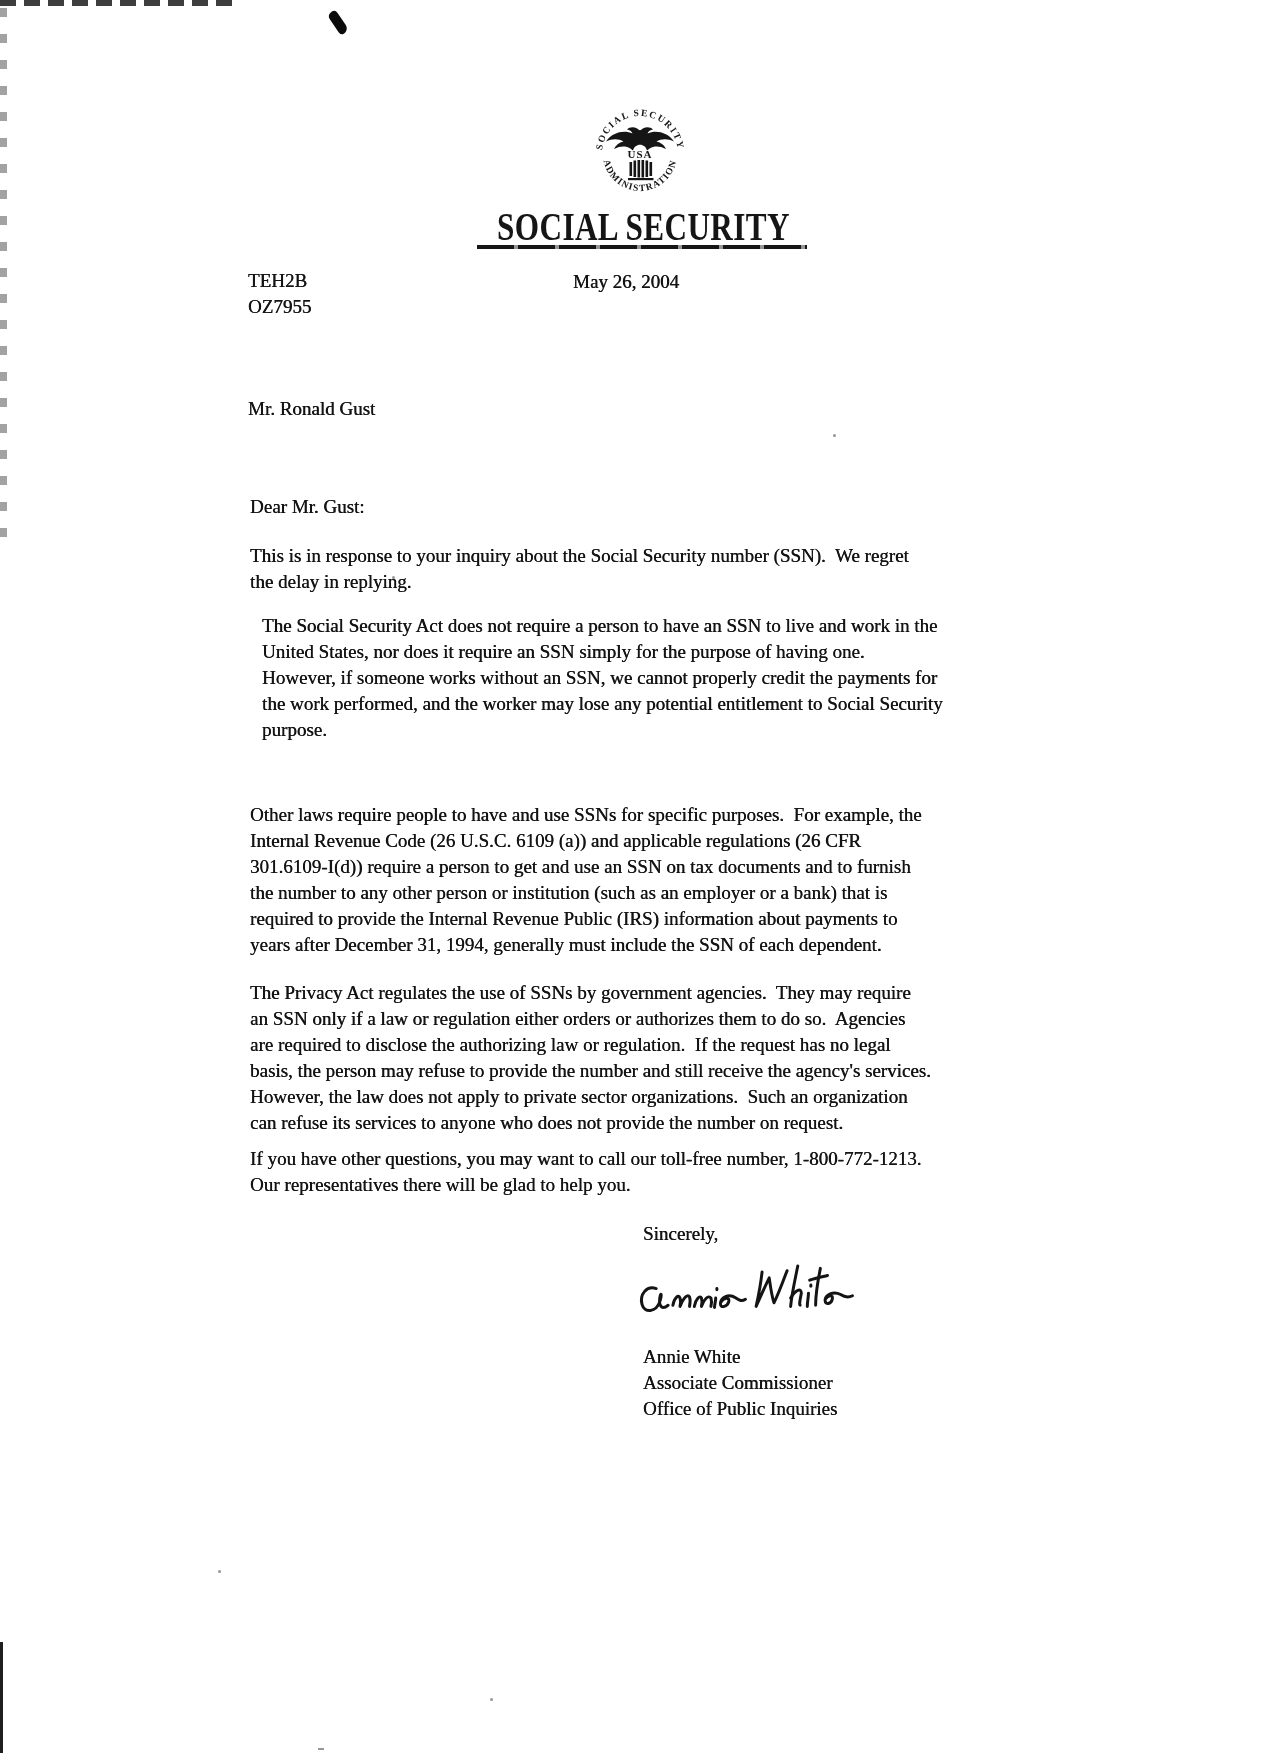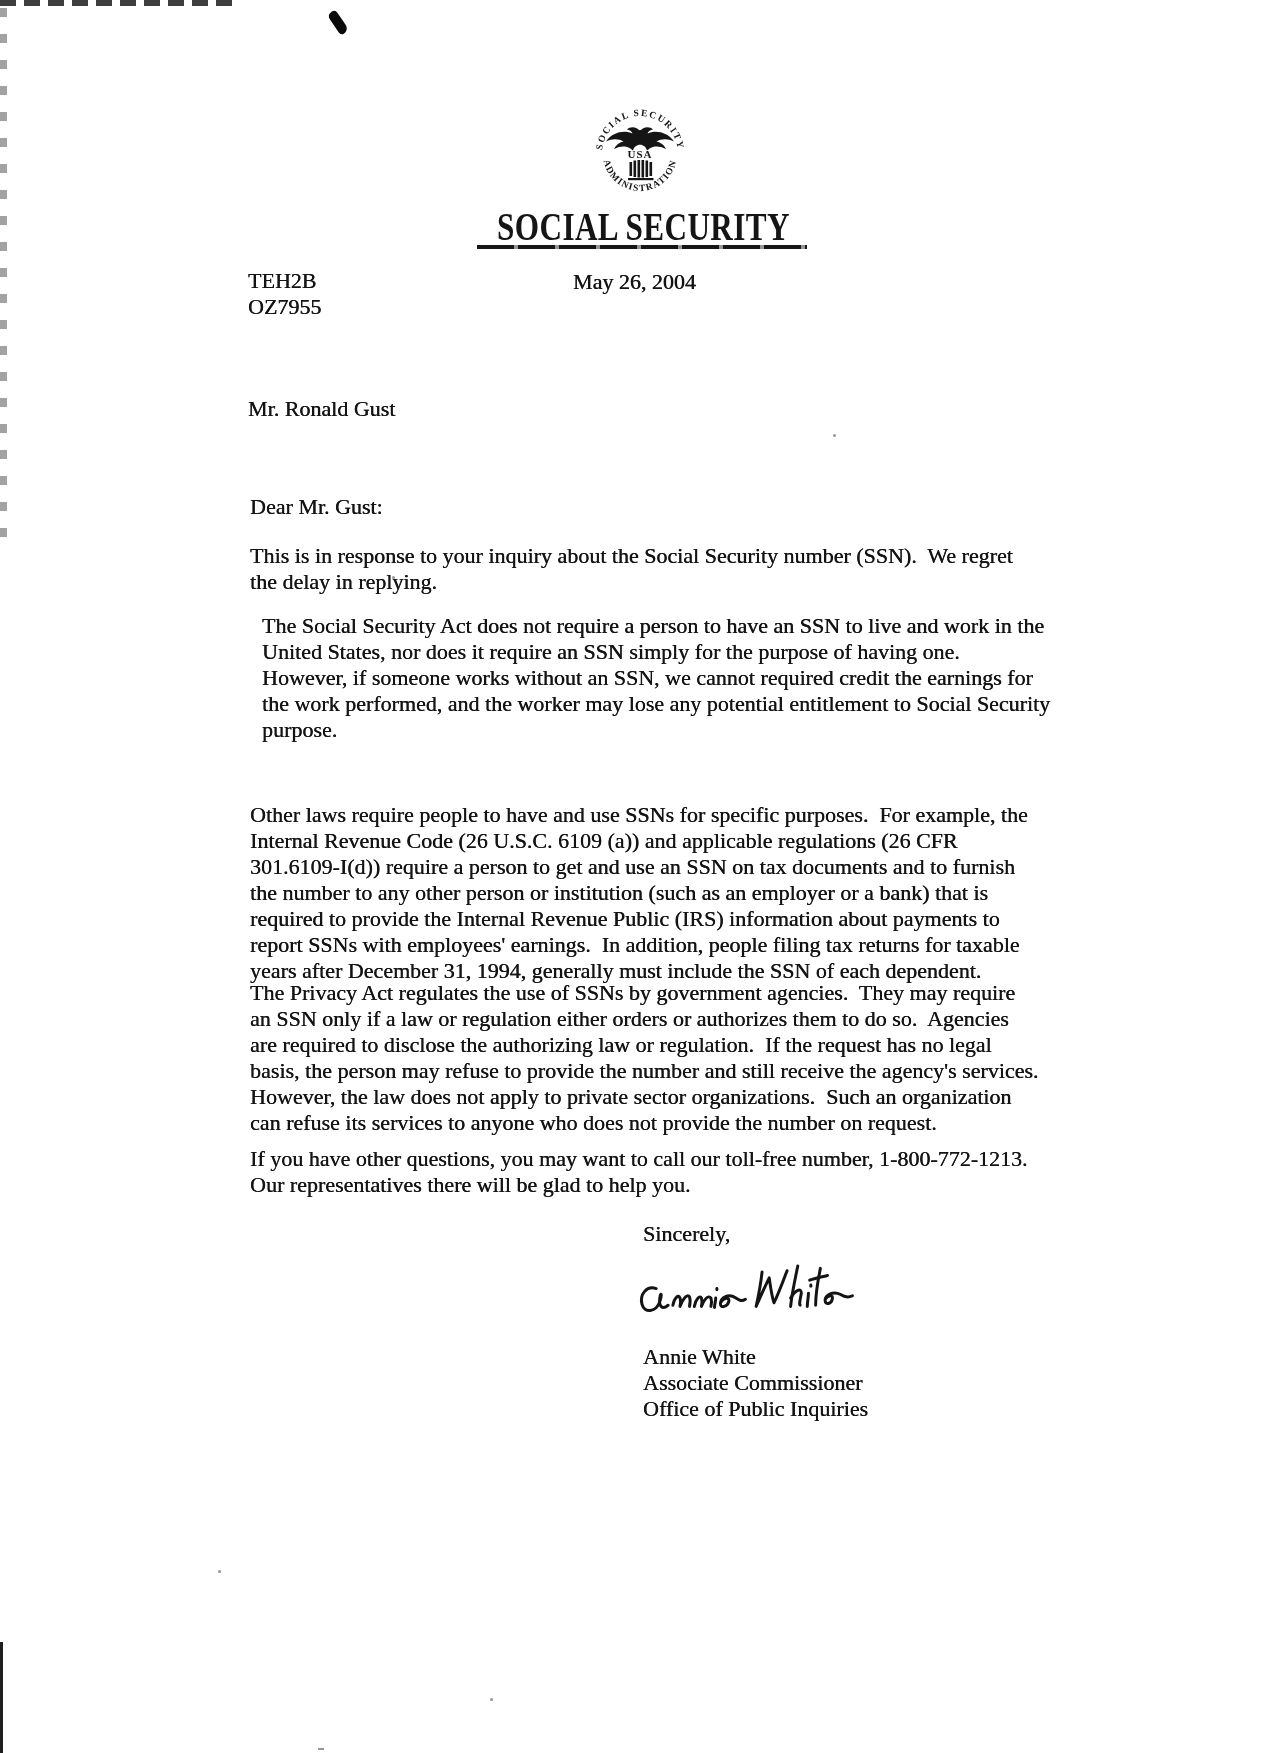--- a/index.html
+++ b/index.html
@@ -36,21 +36,21 @@
     position:absolute; left:6px; top:203px; width:1275px; text-align:center;
     font-weight:bold; font-size:40px; letter-spacing:.5px; color:#151515;
     transform:scaleX(.78);
     white-space:nowrap;
   }
   .masthead-underline {
     position:absolute; left:477px; top:245px; width:330px; height:4px;
     background:repeating-linear-gradient(90deg,#161616 0 37px, rgba(22,22,22,.45) 37px 41px);
   }
   
-  .txt { position:absolute; font-size:22px; line-height:26px; text-shadow:.35px 0 0 currentColor; }
+  .txt { position:absolute; font-size:19px; line-height:26px; text-shadow:.35px 0 0 currentColor; }
   .line { white-space:pre; }
   .refs { left:248px; top:268px; }
   .dateline { left:573px; top:269px; }
   .recipient { left:248px; top:396px; }
   .salutation { left:250px; top:494px; }
   .para-1 { left:250px; top:543px; }
   .para-2 { left:250px; top:613px;margin-left:12px; }
   .para-3 { left:250px; top:762px;margin-top:40px; }
   .para-4 { left:250px; top:980px; }
   .para-5 { left:250px; top:1146px; }
@@ -127,32 +127,31 @@
   <div class="txt salutation">Dear Mr. Gust:</div>
 
   <div class="txt para-1">
     <div class="line">This is in response to your inquiry about the Social Security number (SSN).  We regret</div>
     <div class="line">the delay in replying.</div>
   </div>
 
   <div class="txt para-2">
     <div class="line">The Social Security Act does not require a person to have an SSN to live and work in the</div>
     <div class="line">United States, nor does it require an SSN simply for the purpose of having one.</div>
-    <div class="line">However, if someone works without an SSN, we cannot required credit the earnings for</div>
+    <div class="line">However, if someone works without an SSN, we cannot properly credit the payments for</div>
     <div class="line">the work performed, and the worker may lose any potential entitlement to Social Security</div>
     <div class="line">purpose.</div>
   </div>
 
   <div class="txt para-3">
     <div class="line">Other laws require people to have and use SSNs for specific purposes.  For example, the</div>
     <div class="line">Internal Revenue Code (26 U.S.C. 6109 (a)) and applicable regulations (26 CFR</div>
     <div class="line">301.6109-I(d)) require a person to get and use an SSN on tax documents and to furnish</div>
     <div class="line">the number to any other person or institution (such as an employer or a bank) that is</div>
     <div class="line">required to provide the Internal Revenue Public (IRS) information about payments to</div>
-    <div class="line">report SSNs with employees' earnings.  In addition, people filing tax returns for taxable</div>
     <div class="line">years after December 31, 1994, generally must include the SSN of each dependent.</div>
   </div>
 
   <div class="txt para-4">
     <div class="line">The Privacy Act regulates the use of SSNs by government agencies.  They may require</div>
     <div class="line">an SSN only if a law or regulation either orders or authorizes them to do so.  Agencies</div>
     <div class="line">are required to disclose the authorizing law or regulation.  If the request has no legal</div>
     <div class="line">basis, the person may refuse to provide the number and still receive the agency's services.</div>
     <div class="line">However, the law does not apply to private sector organizations.  Such an organization</div>
     <div class="line">can refuse its services to anyone who does not provide the number on request.</div>

